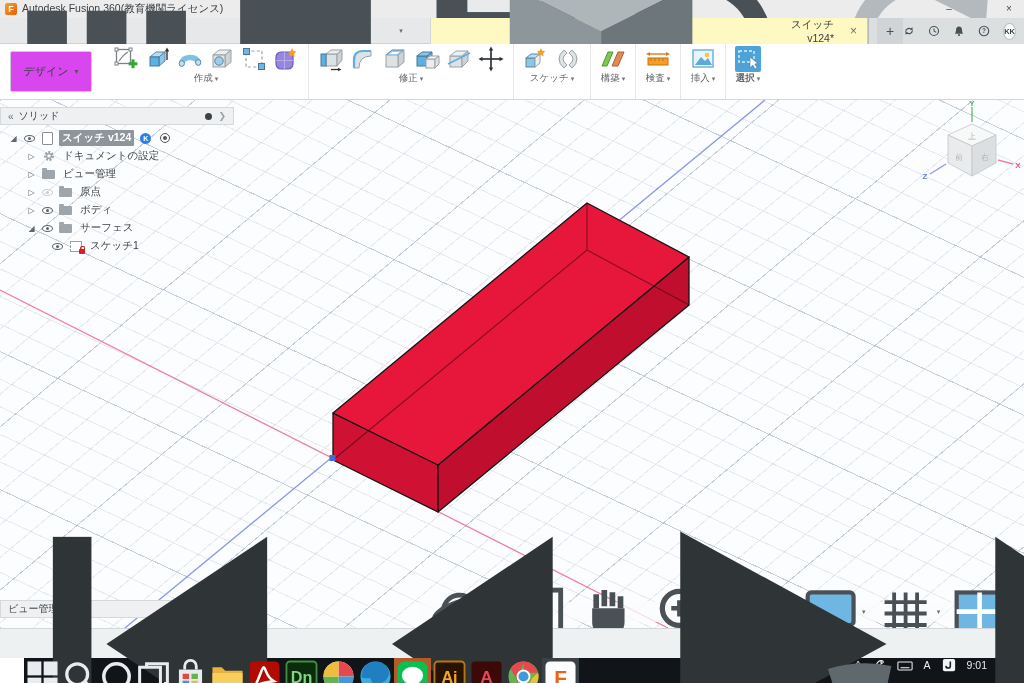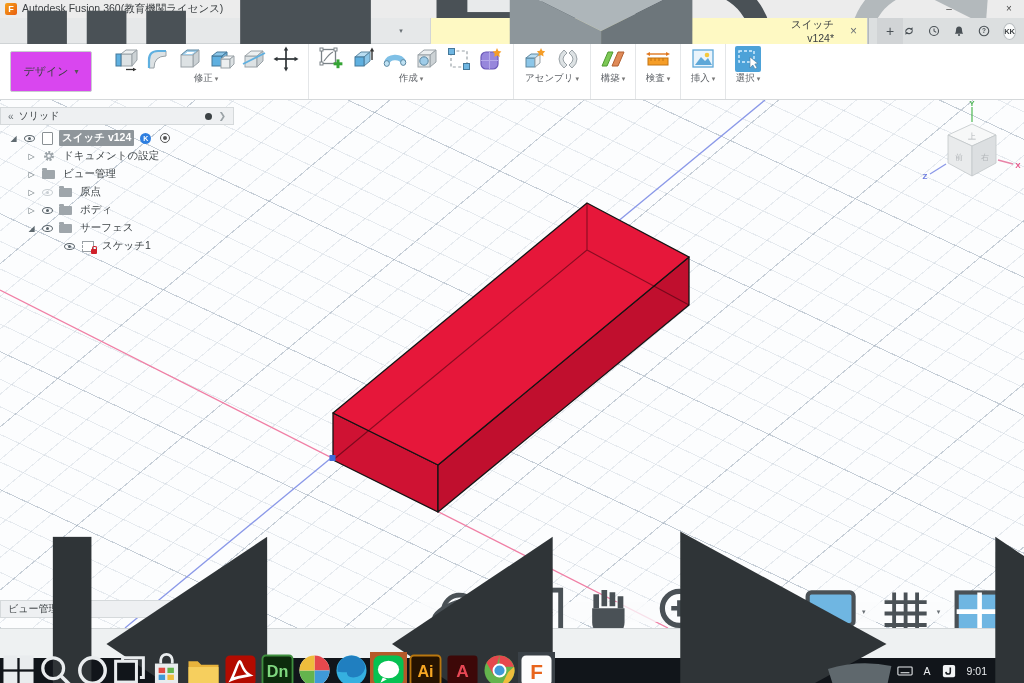--- a/index.html
+++ b/index.html
@@ -30,21 +30,21 @@
   
   .ribbon{height:56px;flex:none;background:#fff;position:relative;border-bottom:1px solid #d5d8da;}
   .design-btn{position:absolute;left:10px;top:7px;width:82px;height:41px;border:1px solid #c9cdcf;border-radius:2px;background:#d946ef;display:flex;align-items:center;justify-content:center;font-size:11px;color:#3c4043;}
   .design-btn::after{content:"▾";font-size:8px;margin-left:6px;color:#555;}
   .ribbon-main{margin-left:104px;height:100%;display:flex;flex-direction:column;}
   .rtabs{height:16px;display:flex;align-items:flex-end;font-size:10.5px;color:#5f6368;}
   .rtab{margin-right:26px;padding-bottom:1px;border-bottom:3px solid transparent;white-space:nowrap;}
   .rtab.active{color:#0696d7;font-weight:bold;border-bottom-color:#0696d7;}
   .rgroups{flex:1;display:flex;align-items:stretch;}
   .rgroup{display:flex;flex-direction:column;align-items:center;justify-content:flex-start;padding:1px 9px 0;border-right:1px solid #e4e6e8;}
-  .rgroup:last-child{border-right:none;}
+  .rgroup:last-child{border-right:none;font-weight:bold;}
   .ricons{display:flex;gap:6px;align-items:center;height:27px;}
   .ricon{width:26px;height:26px;}
   .ricon svg{width:100%;height:100%;display:block;}
   .rlabel{font-size:9.5px;color:#5f6368;line-height:11px;white-space:nowrap;}
   .rlabel::after{content:" ▾";font-size:7px;color:#777;}
 
   
   .viewport{height:528px;flex:none;position:relative;overflow:hidden;
     background-color:#fcfdfe;
     background-image:
@@ -91,21 +91,21 @@
   .timeline{height:30px;flex:none;background:#eef1f2;border-top:1px solid #d3d7d9;display:flex;align-items:center;position:relative;}
   .tl-controls{display:flex;align-items:center;gap:7px;padding:0 10px;flex:none;}
   .tl-btn svg{width:11px;height:11px;display:block;fill:#2f3437;}
   .tl-btn.big svg{width:14px;height:14px;}
   .tl-track{display:flex;align-items:center;gap:10px;height:100%;flex:1;overflow:hidden;position:relative;padding-top:1px;}
   .tl-track::after{content:"";position:absolute;left:4px;right:30px;bottom:2px;height:4px;background:repeating-linear-gradient(90deg,#c7ced2 0 1px,transparent 1px 23px);}
   .tl-gear{position:absolute;right:9px;top:8px;}
   .tl-gear svg{width:14px;height:14px;display:block;}
 
   
-  .taskbar{height:25px;flex:none;background:#11151a;display:flex;align-items:center;color:#e9ecee;}
+  .taskbar{height:25px;flex:none;background:#11151a;display:flex;align-items:flex-start;color:#e9ecee;margin-left:24px;}
   .tb-slot{width:37px;display:flex;align-items:center;justify-content:center;position:relative;flex:none;}
   .tb-slot svg{width:15px;height:15px;display:block;}
   .tb-slot.open::after{content:"";position:absolute;bottom:0;left:9px;right:9px;height:2px;background:#76b9ed;}
   .tb-slot.active{background:#3a4147;}
   .tb-slot.alert{background:#b55a2a;}
   .tb-tray{margin-left:auto;display:flex;align-items:center;gap:11px;padding-right:12px;font-size:10.5px;white-space:nowrap;}
   .tb-tray svg{display:block;}
   .tray-chevron{font-size:10px;color:#e9ecee;}
 </style>
 </head>
@@ -226,20 +226,74 @@
   <div class="ribbon">
     <div class="design-btn">
       <span>デザイン</span>
     </div>
     <div class="ribbon-main">
       <div class="rgroups">
           <div class="rgroup">
             <div class="ricons">
               <span class="ricon" style="display: inline-flex; align-items: center;">
                 <svg viewBox="0 0 26 26" style="width: 100%; height: 100%;">
+                  <rect x="3.5" y="3.5" width="14" height="14" fill="none" stroke="#7a8287" stroke-width="1.3"></rect>
+                  <rect x="2" y="2" width="3" height="3" fill="#fff" stroke="#7a8287"></rect>
+                  <rect x="16" y="2" width="3" height="3" fill="#fff" stroke="#7a8287"></rect>
+                  <rect x="2" y="16" width="3" height="3" fill="#fff" stroke="#7a8287"></rect>
+                  <path d="M6 15 q6 -8 9 -9" fill="none" stroke="#7a8287" stroke-width="1.2"></path>
+                  <rect x="15.6" y="16.3" width="8.8" height="3" fill="#35a435"></rect>
+                  <rect x="18.5" y="13.4" width="3" height="8.8" fill="#35a435"></rect>
+                </svg>
+              </span>
+              <span class="ricon" style="display: inline-flex; align-items: center;">
+                <svg viewBox="0 0 26 26" style="width: 100%; height: 100%;">
+                  <polygon points="5,11 11,6 20,6 14,11" fill="#b9ddf2" stroke="#5c87a0"></polygon>
+                  <polygon points="14,11 20,6 20,15 14,20" fill="#8cc6e8" stroke="#5c87a0"></polygon>
+                  <rect x="5" y="11" width="9" height="9" fill="#5fb0e0" stroke="#44789a"></rect>
+                  <line x1="22" y1="14" x2="22" y2="4" stroke="#333" stroke-width="1.4"></line>
+                  <polygon points="22,1.5 19.8,5.5 24.2,5.5" fill="#333"></polygon>
+                </svg>
+              </span>
+              <span class="ricon" style="display: inline-flex; align-items: center;">
+                <svg viewBox="0 0 26 26" style="width: 100%; height: 100%;">
+                  <path d="M4.5 17 A 9 7.5 0 0 1 21.5 16" fill="none" stroke="#7fc0e6" stroke-width="5.5"></path>
+                  <ellipse cx="4.8" cy="17.5" rx="2.6" ry="2.9" fill="#bfe2f4" stroke="#5c87a0"></ellipse>
+                  <ellipse cx="21.2" cy="16.5" rx="2.6" ry="2.9" fill="#bfe2f4" stroke="#5c87a0"></ellipse>
+                </svg>
+              </span>
+              <span class="ricon" style="display: inline-flex; align-items: center;">
+                <svg viewBox="0 0 26 26" style="width: 100%; height: 100%;">
+                  <polygon points="4,9 10,4 22,4 16,9" fill="#eceff0" stroke="#9aa2a7"></polygon>
+                  <polygon points="16,9 22,4 22,16 16,21" fill="#ccd2d5" stroke="#9aa2a7"></polygon>
+                  <rect x="4" y="9" width="12" height="12" fill="#dde2e4" stroke="#9aa2a7"></rect>
+                  <circle cx="10" cy="15" r="4.2" fill="#9fcce8" stroke="#5c87a0"></circle>
+                </svg>
+              </span>
+              <span class="ricon" style="display: inline-flex; align-items: center;">
+                <svg viewBox="0 0 26 26" style="width: 100%; height: 100%;">
+                  <rect x="5" y="5" width="16" height="16" fill="none" stroke="#9aa2a7" stroke-width="1.2" stroke-dasharray="3 2.4"></rect>
+                  <rect x="2.5" y="2.5" width="6" height="6" fill="#6fb6e2" stroke="#44789a"></rect>
+                  <rect x="17.5" y="17.5" width="6" height="6" fill="#6fb6e2" stroke="#44789a"></rect>
+                </svg>
+              </span>
+              <span class="ricon" style="display: inline-flex; align-items: center;">
+                <svg viewBox="0 0 26 26" style="width: 100%; height: 100%;">
+                  <rect x="3" y="6" width="17" height="17" rx="5" fill="#9787dc" stroke="#6a58b8" stroke-width="1.2"></rect>
+                  <path d="M3 14.5 H20 M11.5 6 V23" stroke="#b5a9ea" stroke-width="1.1" fill="none"></path>
+                  <path d="M19 2 l1.4 3 3 .6 -2.2 2.2 .5 3.2 -2.7 -1.6 -2.9 1.4 .7 -3 -2.2 -2.3 3.1 -.4 z" fill="#f59d27"></path>
+                </svg>
+              </span>
+            </div>
+            <div class="rlabel">作成</div>
+          </div>
+          <div class="rgroup">
+            <div class="ricons">
+              <span class="ricon" style="display: inline-flex; align-items: center;">
+                <svg viewBox="0 0 26 26" style="width: 100%; height: 100%;">
                   <rect x="8" y="8" width="11" height="12" fill="#dde2e4" stroke="#9aa2a7"></rect>
                   <polygon points="8,8 13,4 24,4 19,8" fill="#eceff0" stroke="#9aa2a7"></polygon>
                   <polygon points="19,8 24,4 24,14 19,20" fill="#ccd2d5" stroke="#9aa2a7"></polygon>
                   <rect x="3" y="8" width="5" height="12" fill="#5fb0e0" stroke="#44789a"></rect>
                   <line x1="13" y1="23.5" x2="21" y2="23.5" stroke="#333" stroke-width="1.3"></line>
                   <polygon points="23.5,23.5 20,21.8 20,25.2" fill="#333"></polygon>
                 </svg>
               </span>
               <span class="ricon" style="display: inline-flex; align-items: center;">
                 <svg viewBox="0 0 26 26" style="width: 100%; height: 100%;">
@@ -285,88 +339,34 @@
                   </g>
                 </svg>
               </span>
             </div>
             <div class="rlabel">修正</div>
           </div>
           <div class="rgroup">
             <div class="ricons">
               <span class="ricon" style="display: inline-flex; align-items: center;">
                 <svg viewBox="0 0 26 26" style="width: 100%; height: 100%;">
-                  <rect x="3.5" y="3.5" width="14" height="14" fill="none" stroke="#7a8287" stroke-width="1.3"></rect>
-                  <rect x="2" y="2" width="3" height="3" fill="#fff" stroke="#7a8287"></rect>
-                  <rect x="16" y="2" width="3" height="3" fill="#fff" stroke="#7a8287"></rect>
-                  <rect x="2" y="16" width="3" height="3" fill="#fff" stroke="#7a8287"></rect>
-                  <path d="M6 15 q6 -8 9 -9" fill="none" stroke="#7a8287" stroke-width="1.2"></path>
-                  <rect x="15.6" y="16.3" width="8.8" height="3" fill="#35a435"></rect>
-                  <rect x="18.5" y="13.4" width="3" height="8.8" fill="#35a435"></rect>
-                </svg>
-              </span>
-              <span class="ricon" style="display: inline-flex; align-items: center;">
-                <svg viewBox="0 0 26 26" style="width: 100%; height: 100%;">
-                  <polygon points="5,11 11,6 20,6 14,11" fill="#b9ddf2" stroke="#5c87a0"></polygon>
-                  <polygon points="14,11 20,6 20,15 14,20" fill="#8cc6e8" stroke="#5c87a0"></polygon>
-                  <rect x="5" y="11" width="9" height="9" fill="#5fb0e0" stroke="#44789a"></rect>
-                  <line x1="22" y1="14" x2="22" y2="4" stroke="#333" stroke-width="1.4"></line>
-                  <polygon points="22,1.5 19.8,5.5 24.2,5.5" fill="#333"></polygon>
-                </svg>
-              </span>
-              <span class="ricon" style="display: inline-flex; align-items: center;">
-                <svg viewBox="0 0 26 26" style="width: 100%; height: 100%;">
-                  <path d="M4.5 17 A 9 7.5 0 0 1 21.5 16" fill="none" stroke="#7fc0e6" stroke-width="5.5"></path>
-                  <ellipse cx="4.8" cy="17.5" rx="2.6" ry="2.9" fill="#bfe2f4" stroke="#5c87a0"></ellipse>
-                  <ellipse cx="21.2" cy="16.5" rx="2.6" ry="2.9" fill="#bfe2f4" stroke="#5c87a0"></ellipse>
-                </svg>
-              </span>
-              <span class="ricon" style="display: inline-flex; align-items: center;">
-                <svg viewBox="0 0 26 26" style="width: 100%; height: 100%;">
-                  <polygon points="4,9 10,4 22,4 16,9" fill="#eceff0" stroke="#9aa2a7"></polygon>
-                  <polygon points="16,9 22,4 22,16 16,21" fill="#ccd2d5" stroke="#9aa2a7"></polygon>
-                  <rect x="4" y="9" width="12" height="12" fill="#dde2e4" stroke="#9aa2a7"></rect>
-                  <circle cx="10" cy="15" r="4.2" fill="#9fcce8" stroke="#5c87a0"></circle>
-                </svg>
-              </span>
-              <span class="ricon" style="display: inline-flex; align-items: center;">
-                <svg viewBox="0 0 26 26" style="width: 100%; height: 100%;">
-                  <rect x="5" y="5" width="16" height="16" fill="none" stroke="#9aa2a7" stroke-width="1.2" stroke-dasharray="3 2.4"></rect>
-                  <rect x="2.5" y="2.5" width="6" height="6" fill="#6fb6e2" stroke="#44789a"></rect>
-                  <rect x="17.5" y="17.5" width="6" height="6" fill="#6fb6e2" stroke="#44789a"></rect>
-                </svg>
-              </span>
-              <span class="ricon" style="display: inline-flex; align-items: center;">
-                <svg viewBox="0 0 26 26" style="width: 100%; height: 100%;">
-                  <rect x="3" y="6" width="17" height="17" rx="5" fill="#9787dc" stroke="#6a58b8" stroke-width="1.2"></rect>
-                  <path d="M3 14.5 H20 M11.5 6 V23" stroke="#b5a9ea" stroke-width="1.1" fill="none"></path>
-                  <path d="M19 2 l1.4 3 3 .6 -2.2 2.2 .5 3.2 -2.7 -1.6 -2.9 1.4 .7 -3 -2.2 -2.3 3.1 -.4 z" fill="#f59d27"></path>
-                </svg>
-              </span>
-            </div>
-            <div class="rlabel">作成</div>
-          </div>
-          <div class="rgroup">
-            <div class="ricons">
-              <span class="ricon" style="display: inline-flex; align-items: center;">
-                <svg viewBox="0 0 26 26" style="width: 100%; height: 100%;">
                   <rect x="3" y="12" width="9" height="9" fill="#8cc6e8" stroke="#5c87a0"></rect>
                   <polygon points="3,12 8,8 17,8 12,12" fill="#b9ddf2" stroke="#5c87a0"></polygon>
                   <polygon points="12,12 17,8 17,17 12,21" fill="#eceff0" stroke="#9aa2a7"></polygon>
                   <path d="M18 2 l1.3 2.8 2.9 .5 -2.1 2.1 .5 3 -2.6 -1.5 -2.7 1.3 .6 -2.8 -2 -2.2 2.9 -.4 z" fill="#f59d27"></path>
                 </svg>
               </span>
               <span class="ricon" style="display: inline-flex; align-items: center;">
                 <svg viewBox="0 0 26 26" style="width: 100%; height: 100%;">
                   <path d="M9 4 Q4 8 4 13 Q4 18 9 22 L12 19 Q8 16 8 13 Q8 10 12 7 Z" fill="#dde2e4" stroke="#9aa2a7"></path>
                   <path d="M17 4 Q22 8 22 13 Q22 18 17 22 L14 19 Q18 16 18 13 Q18 10 14 7 Z" fill="#dde2e4" stroke="#9aa2a7"></path>
                 </svg>
               </span>
             </div>
-            <div class="rlabel">アセンブリ</div>
+            <div class="rlabel">スケッチ</div>
           </div>
           <div class="rgroup">
             <div class="ricons">
               <span class="ricon" style="display: inline-flex; align-items: center;">
                 <svg viewBox="0 0 26 26" style="width: 100%; height: 100%;">
                   <polygon points="2,20 8,6 13,6 7,20" fill="#7dc855" stroke="#4f9a30"></polygon>
                   <polygon points="12,20 18,6 24,6 18,20" fill="#e08a58" stroke="#b05f30"></polygon>
                 </svg>
               </span>
             </div>
@@ -503,21 +503,21 @@
           <div class="brow" style="padding-left: 26px;">
             <span class="exp">◢</span>
             <span class="eyewrap">
               <span class="eye eye-on"></span>
             </span>
             <span class="bicon">
               <span class="folder"></span>
             </span>
             <span class="lbl">サーフェス</span>
           </div>
-          <div class="brow" style="padding-left: 48px;">
+          <div class="brow" style="padding-left: 36px;">
             <span class="exp"></span>
             <span class="eyewrap">
               <span class="eye eye-on"></span>
             </span>
             <span class="bicon">
               <span class="sketchicon">
                 <span class="lock"></span>
               </span>
             </span>
             <span class="lbl">スケッチ1</span>

